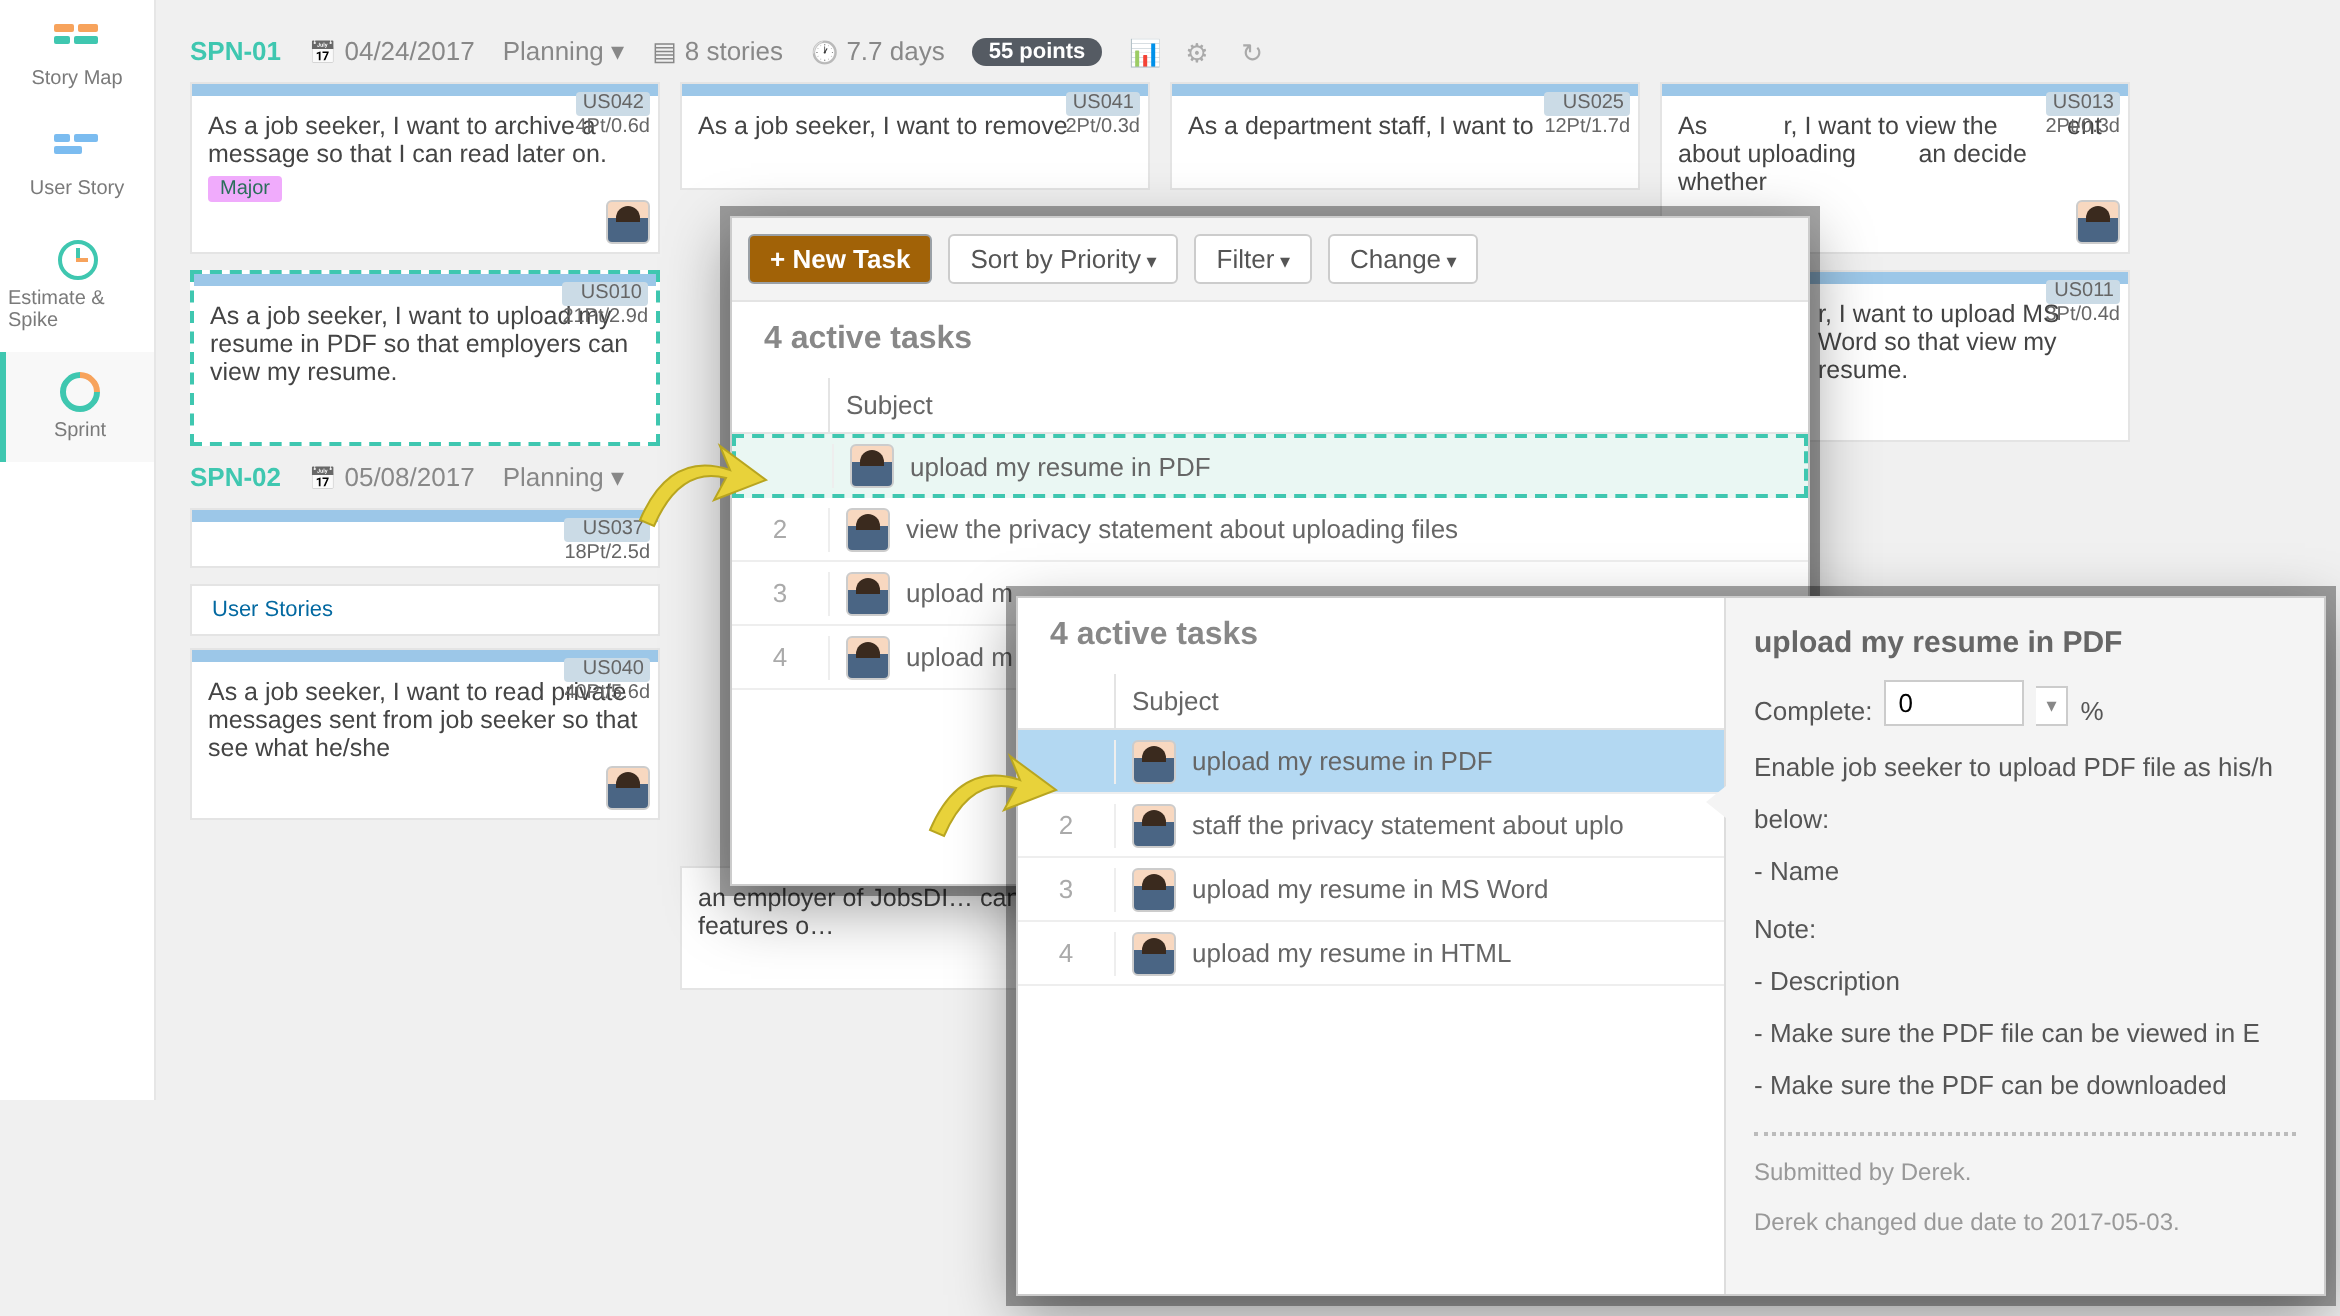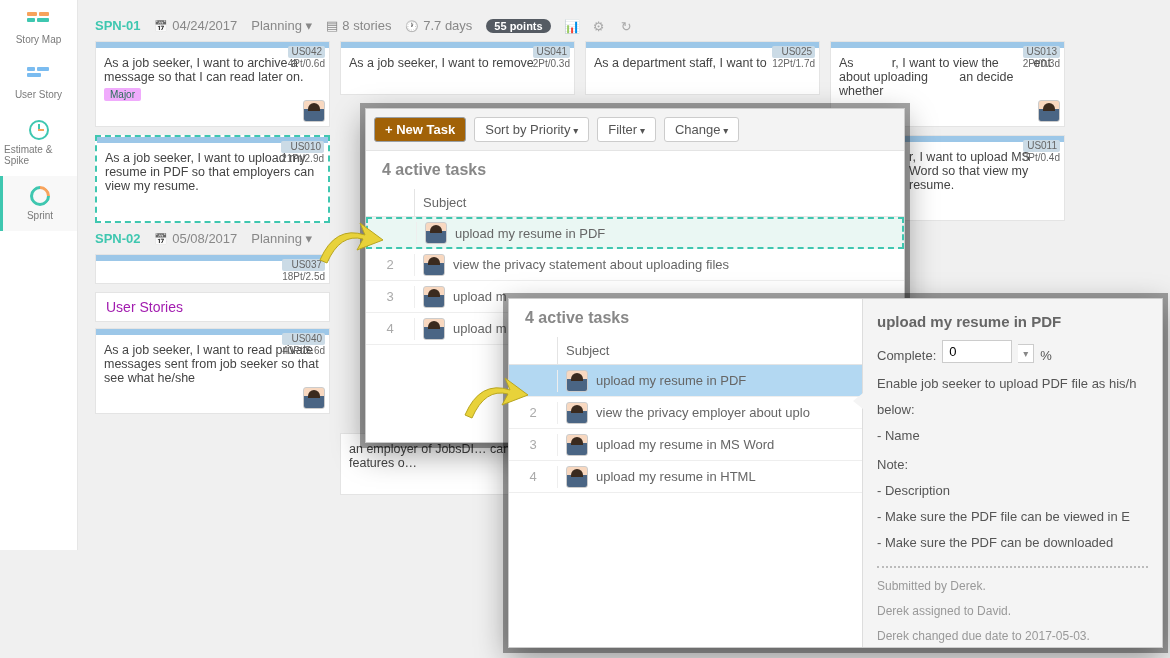--- a/index.html
+++ b/index.html
@@ -42,21 +42,21 @@
 .card .meta .uid { background:#cbdbe6; padding:0 3px; border-radius:2px; }
 .card .body { padding: 8px 8px 10px 8px; min-height: 78px; }
 .card .tag { display:inline-block; font-size:10px; background:#f0abfc; color:#2b6e5a; padding:1px 6px; border-radius:2px; margin-top:4px; }
 .card .avatar { position:absolute; bottom:4px; right:4px; }
 .card.dashed { border: 2px dashed #3fc7b0; }
 
 .avatar { width:22px; height:22px; border:1px solid #ccc; border-radius:3px; background:linear-gradient(#f8d8c0 40%, #4a6584 40%); position:relative; display:inline-block; }
 .avatar::before { content:''; position:absolute; left:4px; top:2px; width:12px; height:8px; background:#3a2a1e; border-radius:6px 6px 0 0; }
 
 
-.section-head { background:#fff; border:1px solid #e4e4e4; padding:6px 10px; font-size:14px; color:#a21caf; margin-bottom:6px; }
+.section-head { background:#fff; border:1px solid #e4e4e4; padding:6px 10px; font-size:11px; color:#0369a1; margin-bottom:6px; }
 
 
 .panel { position:absolute; background:#fff; border:1px solid #ccc; box-shadow: 0 0 0 5px rgba(0,0,0,0.35), 0 10px 30px rgba(0,0,0,0.4); }
 .panel1 { left:365px; top:108px; width:540px; height:335px; }
 .panel2 { left:508px; top:298px; width:655px; height:350px; }
 
 .toolbar { background:#f3f3f3; border-bottom:1px solid #e4e4e4; padding:8px; display:flex; gap:8px; }
 .btn { background:#fff; border:1px solid #ccc; border-radius:3px; padding:4px 10px; font-size:13px; color:#555; cursor:pointer; }
 .btn.primary { background:#a16207; color:#fff; border-color:#9aa0a6; font-weight:600; }
 .btn .caret::after { content:' ▾'; font-size:10px; }
@@ -291,21 +291,21 @@
         <div class="c1"></div>
         <div class="c2">
           <span class="avatar"></span>
           <span>upload my resume in PDF</span>
         </div>
       </div>
     <div class="trow">
         <div class="c1">2</div>
         <div class="c2">
           <span class="avatar"></span>
-          <span>view the privacy employer about uplo</span>
+          <span>staff the privacy statement about uplo</span>
         </div>
       </div>
     <div class="trow">
         <div class="c1">3</div>
         <div class="c2">
           <span class="avatar"></span>
           <span>upload my resume in MS Word</span>
         </div>
       </div>
     <div class="trow">
@@ -327,21 +327,20 @@
     </div>
     <p>Enable job seeker to upload PDF file as his/h</p>
     <p>below:</p>
     <p>- Name</p>
     <p style="margin-top:10px">Note:</p>
     <p>- Description</p>
     <p>- Make sure the PDF file can be viewed in E</p>
     <p>- Make sure the PDF can be downloaded</p>
     <div class="dots"></div>
     <p class="log">Submitted by Derek.</p>
-    <p class="log">Derek assigned to David.</p>
     <p class="log">Derek changed due date to 2017-05-03.</p>
   </div>
 </div>
 
 <div class="arrow" style="left:315px; top:215px">
 <svg viewBox="0 0 70 60">
       <path d="M5 45 Q 20 10 50 20 L45 8 L68 25 L42 35 L48 24 Q 25 18 12 48 Z" fill="#e8d23a" stroke="#b8a520" stroke-width="1"></path>
     </svg>
 </div>
 <div class="arrow" style="left:460px; top:370px">

